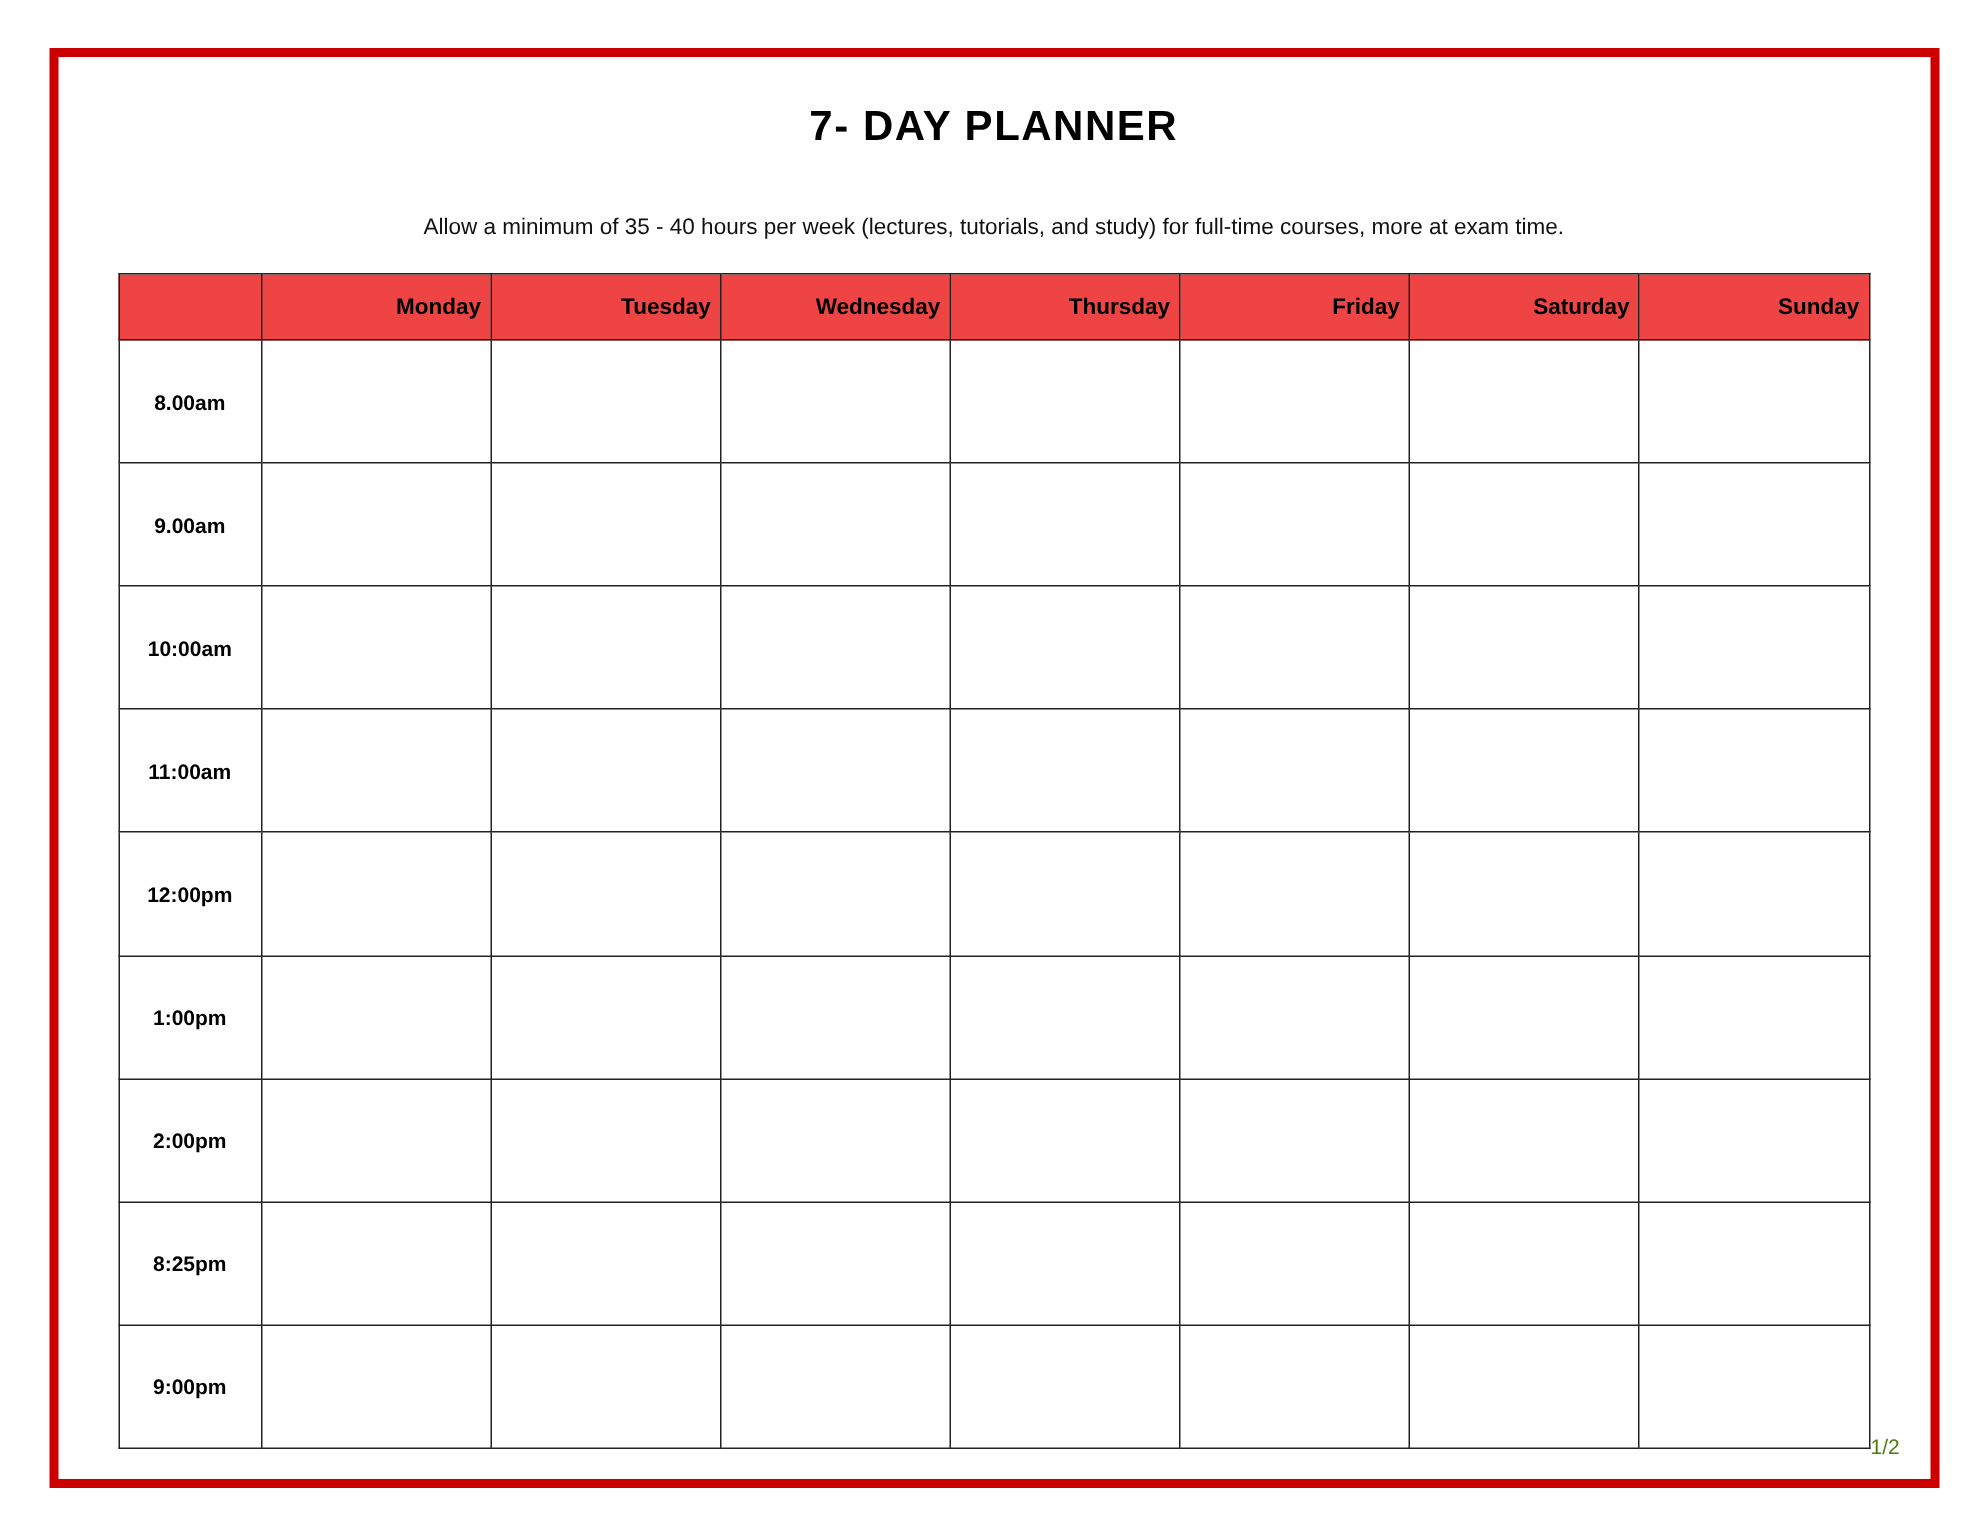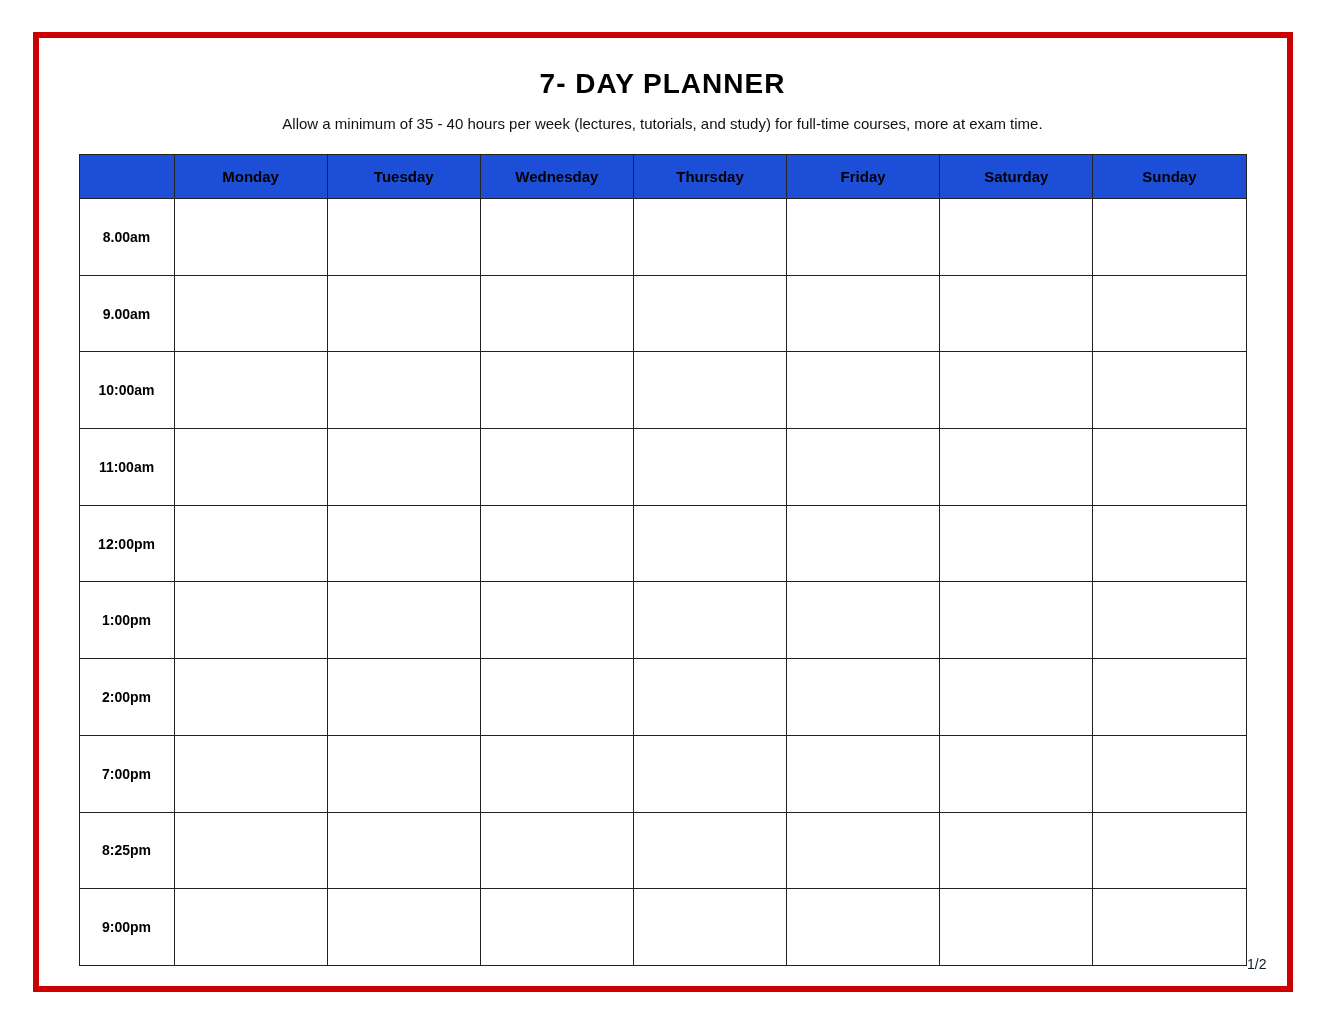--- a/index.html
+++ b/index.html
@@ -26,50 +26,52 @@
       display: flex;
       flex-direction: column;
       align-items: center;
       padding: 30px 40px 20px 40px;
       position: relative;
     }
 
     .page-title {
       font-size: 28px;
       font-weight: bold;
-      margin-bottom: 15px;
+      margin-bottom: 4px;
       letter-spacing: 1px;
     }
 
     .subtitle {
       font-size: 15px;
       text-align: center;
       margin-bottom: 22px;
       color: #111;
+      margin-top: 39px;
     }
 
     .planner-table {
       width: 100%;
       border-collapse: collapse;
       flex: 1;
     }
 
     .planner-table th,
     .planner-table td {
       border: 1.5px solid #222;
       text-align: center;
       vertical-align: middle;
       padding: 4px 6px;
     }
 
     .planner-table th {
       font-weight: bold;
       font-size: 15px;
       height: 44px;
-      background: #1d4ed8;
+      background: #ef4444;
+      text-align: right;
     }
 
     .planner-table td {
       height: 44px;
       font-size: 14px;
       font-weight: bold;
     }
 
     .time-cell {
       font-weight: bold;
@@ -81,21 +83,21 @@
 
     .day-col {
       width: 145px;
     }
 
     .page-number {
       position: absolute;
       bottom: 14px;
       right: 20px;
       font-size: 14px;
-      color: #0f172a;
+      color: #4d7c0f;
     }
   </style>
 </head>
 <body>
 
 <div class="page-border">
 
   <h1 class="page-title">7- DAY PLANNER</h1>
   <p class="subtitle">Allow a minimum of 35 - 40 hours per week (lectures, tutorials, and study) for full-time courses, more at exam time.</p>
 
@@ -177,30 +179,20 @@
           <td class="time-cell">2:00pm</td>
           <td></td>
           <td></td>
           <td></td>
           <td></td>
           <td></td>
           <td></td>
           <td></td>
         </tr>
         <tr>
-          <td class="time-cell">7:00pm</td>
-          <td></td>
-          <td></td>
-          <td></td>
-          <td></td>
-          <td></td>
-          <td></td>
-          <td></td>
-        </tr>
-        <tr>
           <td class="time-cell">8:25pm</td>
           <td></td>
           <td></td>
           <td></td>
           <td></td>
           <td></td>
           <td></td>
           <td></td>
         </tr>
         <tr>

